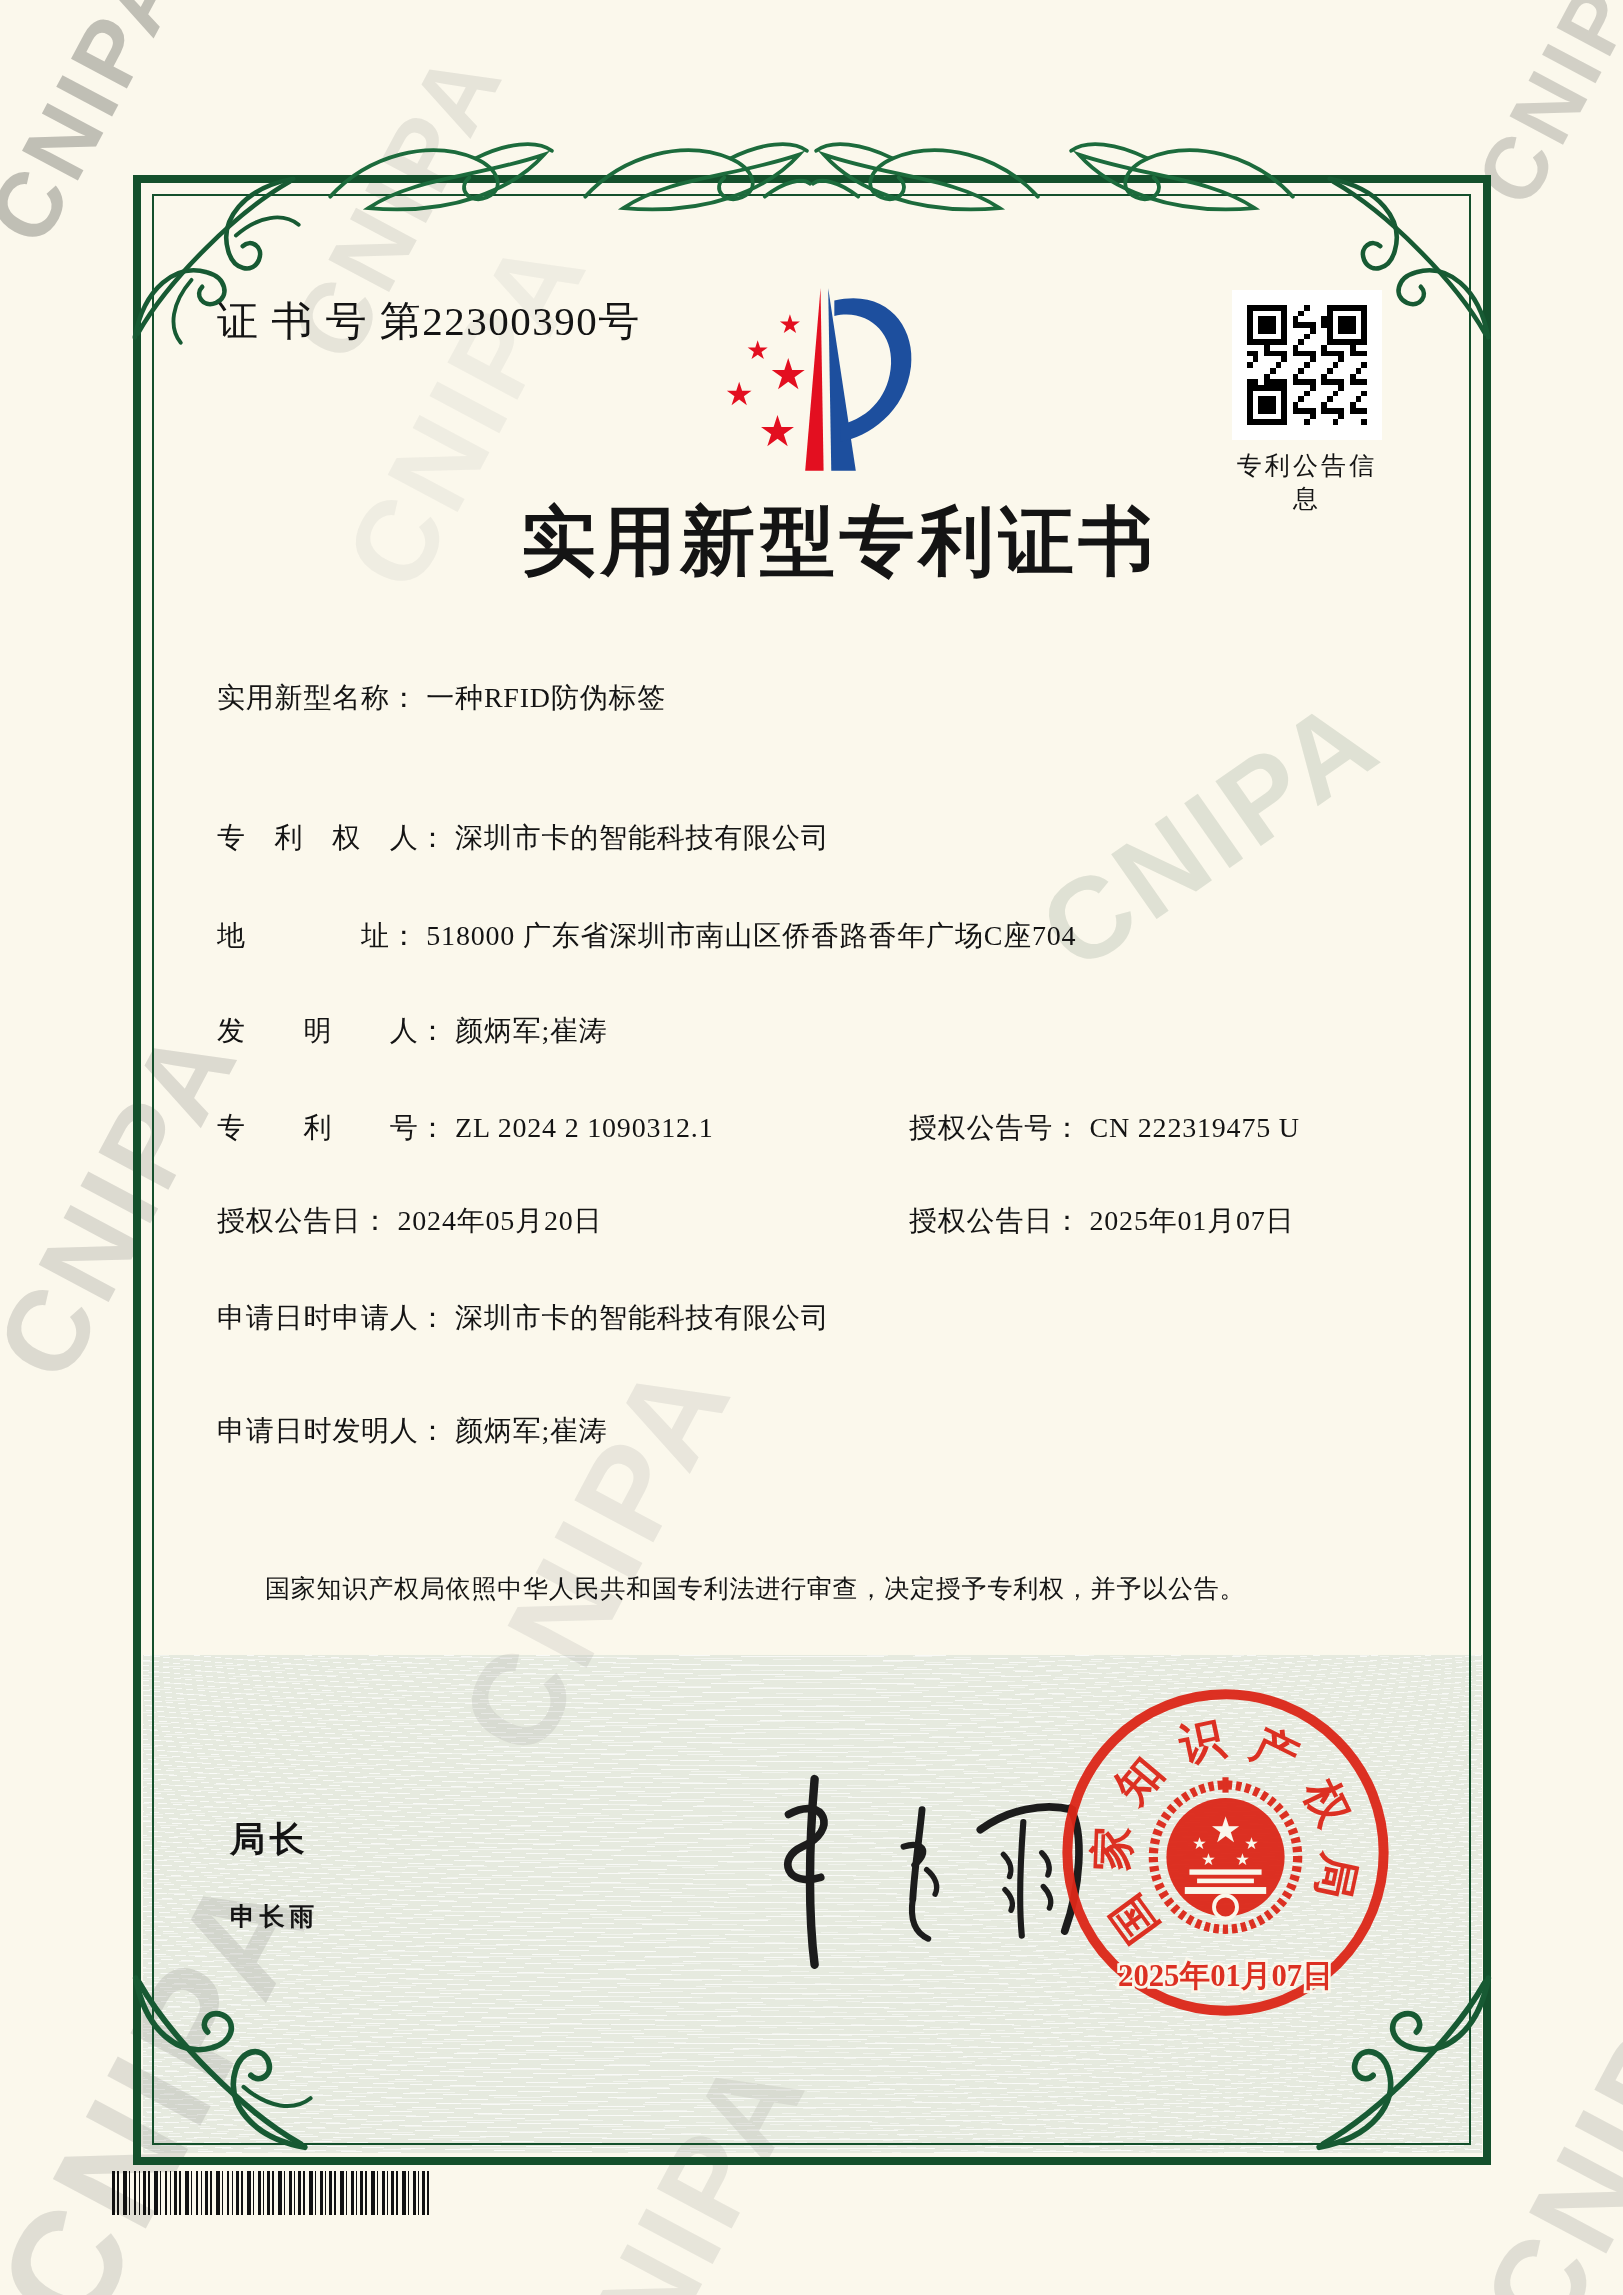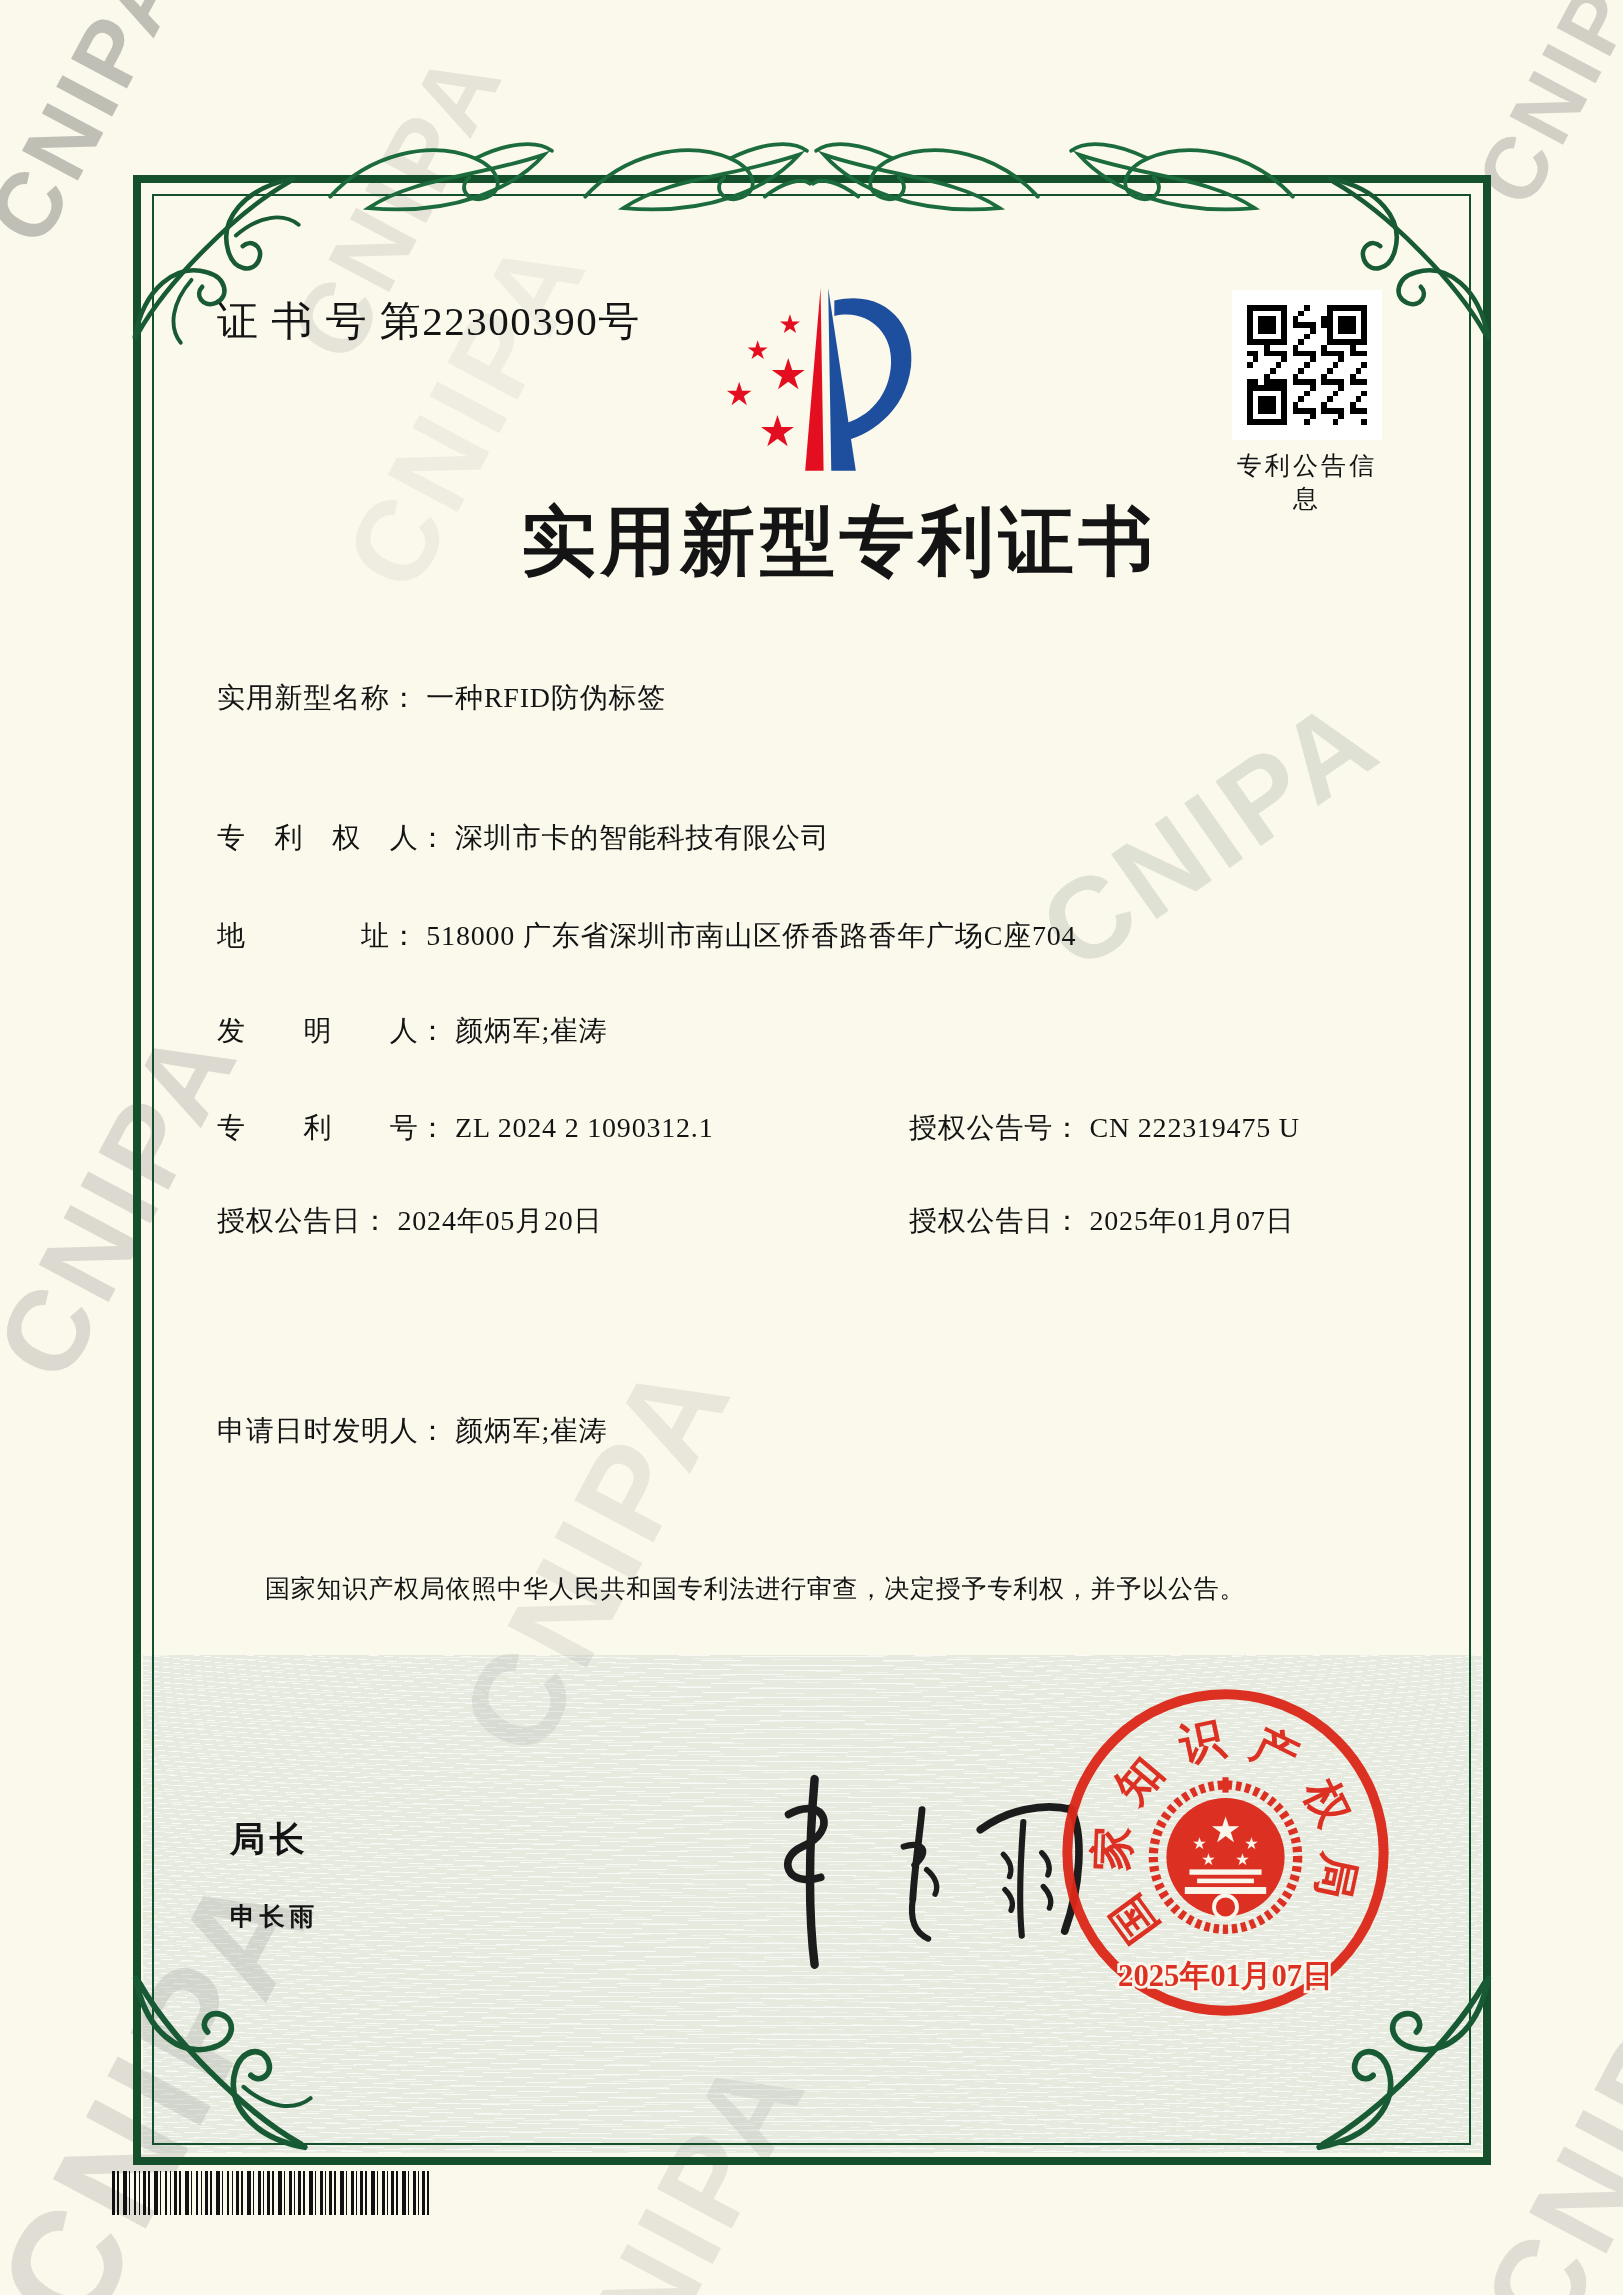--- a/index.html
+++ b/index.html
@@ -638,20 +638,23 @@
     <span>专　　利　　号：</span><span class="val">ZL 2024 2 1090312.1</span>
   </div>
   <div class="row r-grantno">
     <span>授权公告号：</span><span class="val">CN 222319475 U</span>
   </div>
   <div class="row r-filing">
     <span>授权公告日：</span><span class="val">2024年05月20日</span>
   </div>
   <div class="row r-grantdate">
     <span>授权公告日：</span><span class="val">2025年01月07日</span>
+  </div>
+  <div class="row r-app-filing">
+    <span>申请日时申请人：</span><span class="val">深圳市卡的智能科技有限公司</span>
   </div>
   <div class="row r-inv-filing">
     <span>申请日时发明人：</span><span class="val">颜炳军;崔涛</span>
   </div>
 
   <div class="stmt stmt1">国家知识产权局依照中华人民共和国专利法进行审查，决定授予专利权，并予以公告。</div>
 
   <div class="sig-title">局长</div>
   <div class="sig-name">申长雨</div>
 

